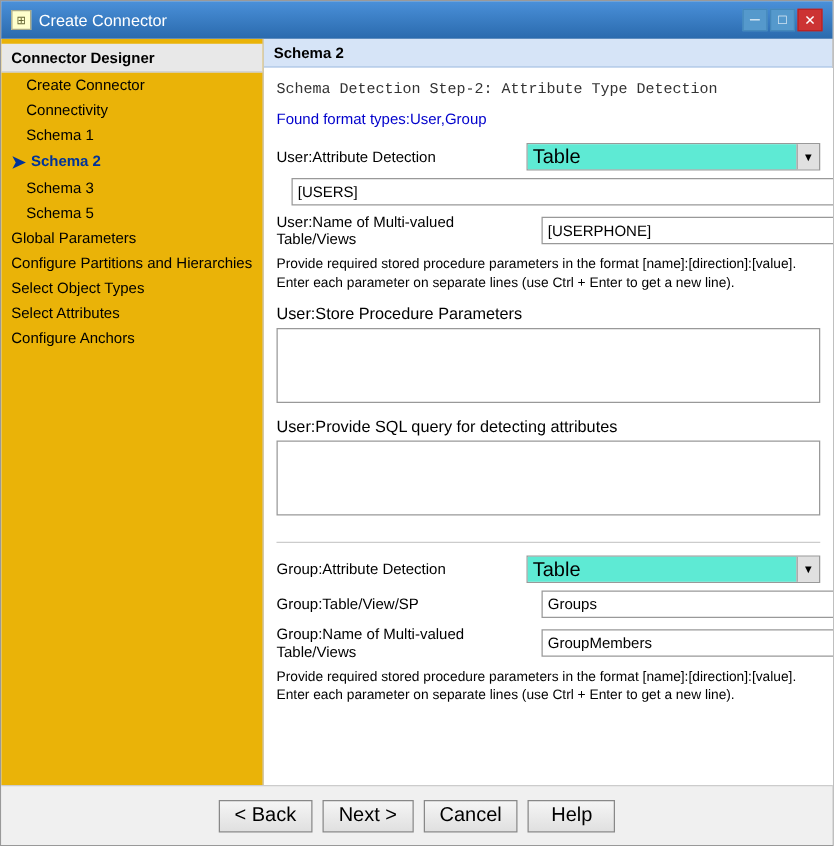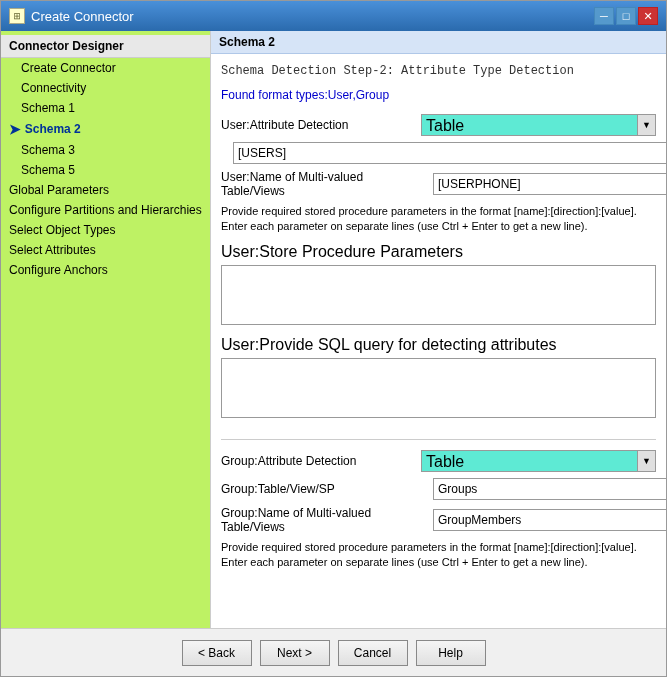--- a/index.html
+++ b/index.html
@@ -69,21 +69,21 @@
     }
 
     .main-content {
       display: flex;
       flex: 1;
       overflow: hidden;
     }
 
     .sidebar {
       width: 210px;
-      background: #bef264;
+      background: #eab308;
       border-right: 1px solid #ccc;
       padding: 4px 0;
       flex-shrink: 0;
     }
 
     .sidebar-header {
       font-size: 12px;
       font-weight: bold;
       color: #000;
       padding: 4px 8px;
@@ -221,21 +221,21 @@
       border: 1px solid #999;
       background: white;
       height: 60px;
       resize: none;
       font-size: 12px;
       padding: 2px 4px;
       margin-bottom: 8px;
     }
 
     .section-label {
-      font-size: 16px;
+      font-size: 13px;
       color: #000;
       margin-bottom: 4px;
     }
 
     .divider {
       border: none;
       border-top: 1px solid #ccc;
       margin: 10px 0;
     }
 
@@ -247,21 +247,21 @@
       align-items: center;
       justify-content: center;
       gap: 8px;
       padding: 0 10px;
     }
 
     .btn {
       min-width: 70px;
       height: 26px;
       padding: 0 12px;
-      font-size: 12px;
+      font-size: 16px;
       border: 1px solid #888;
       background: linear-gradient(to bottom, #f5f5f5, #e0e0e0);
       cursor: pointer;
       display: flex;
       align-items: center;
       justify-content: center;
       text-align: center;
     }
 
     select {

